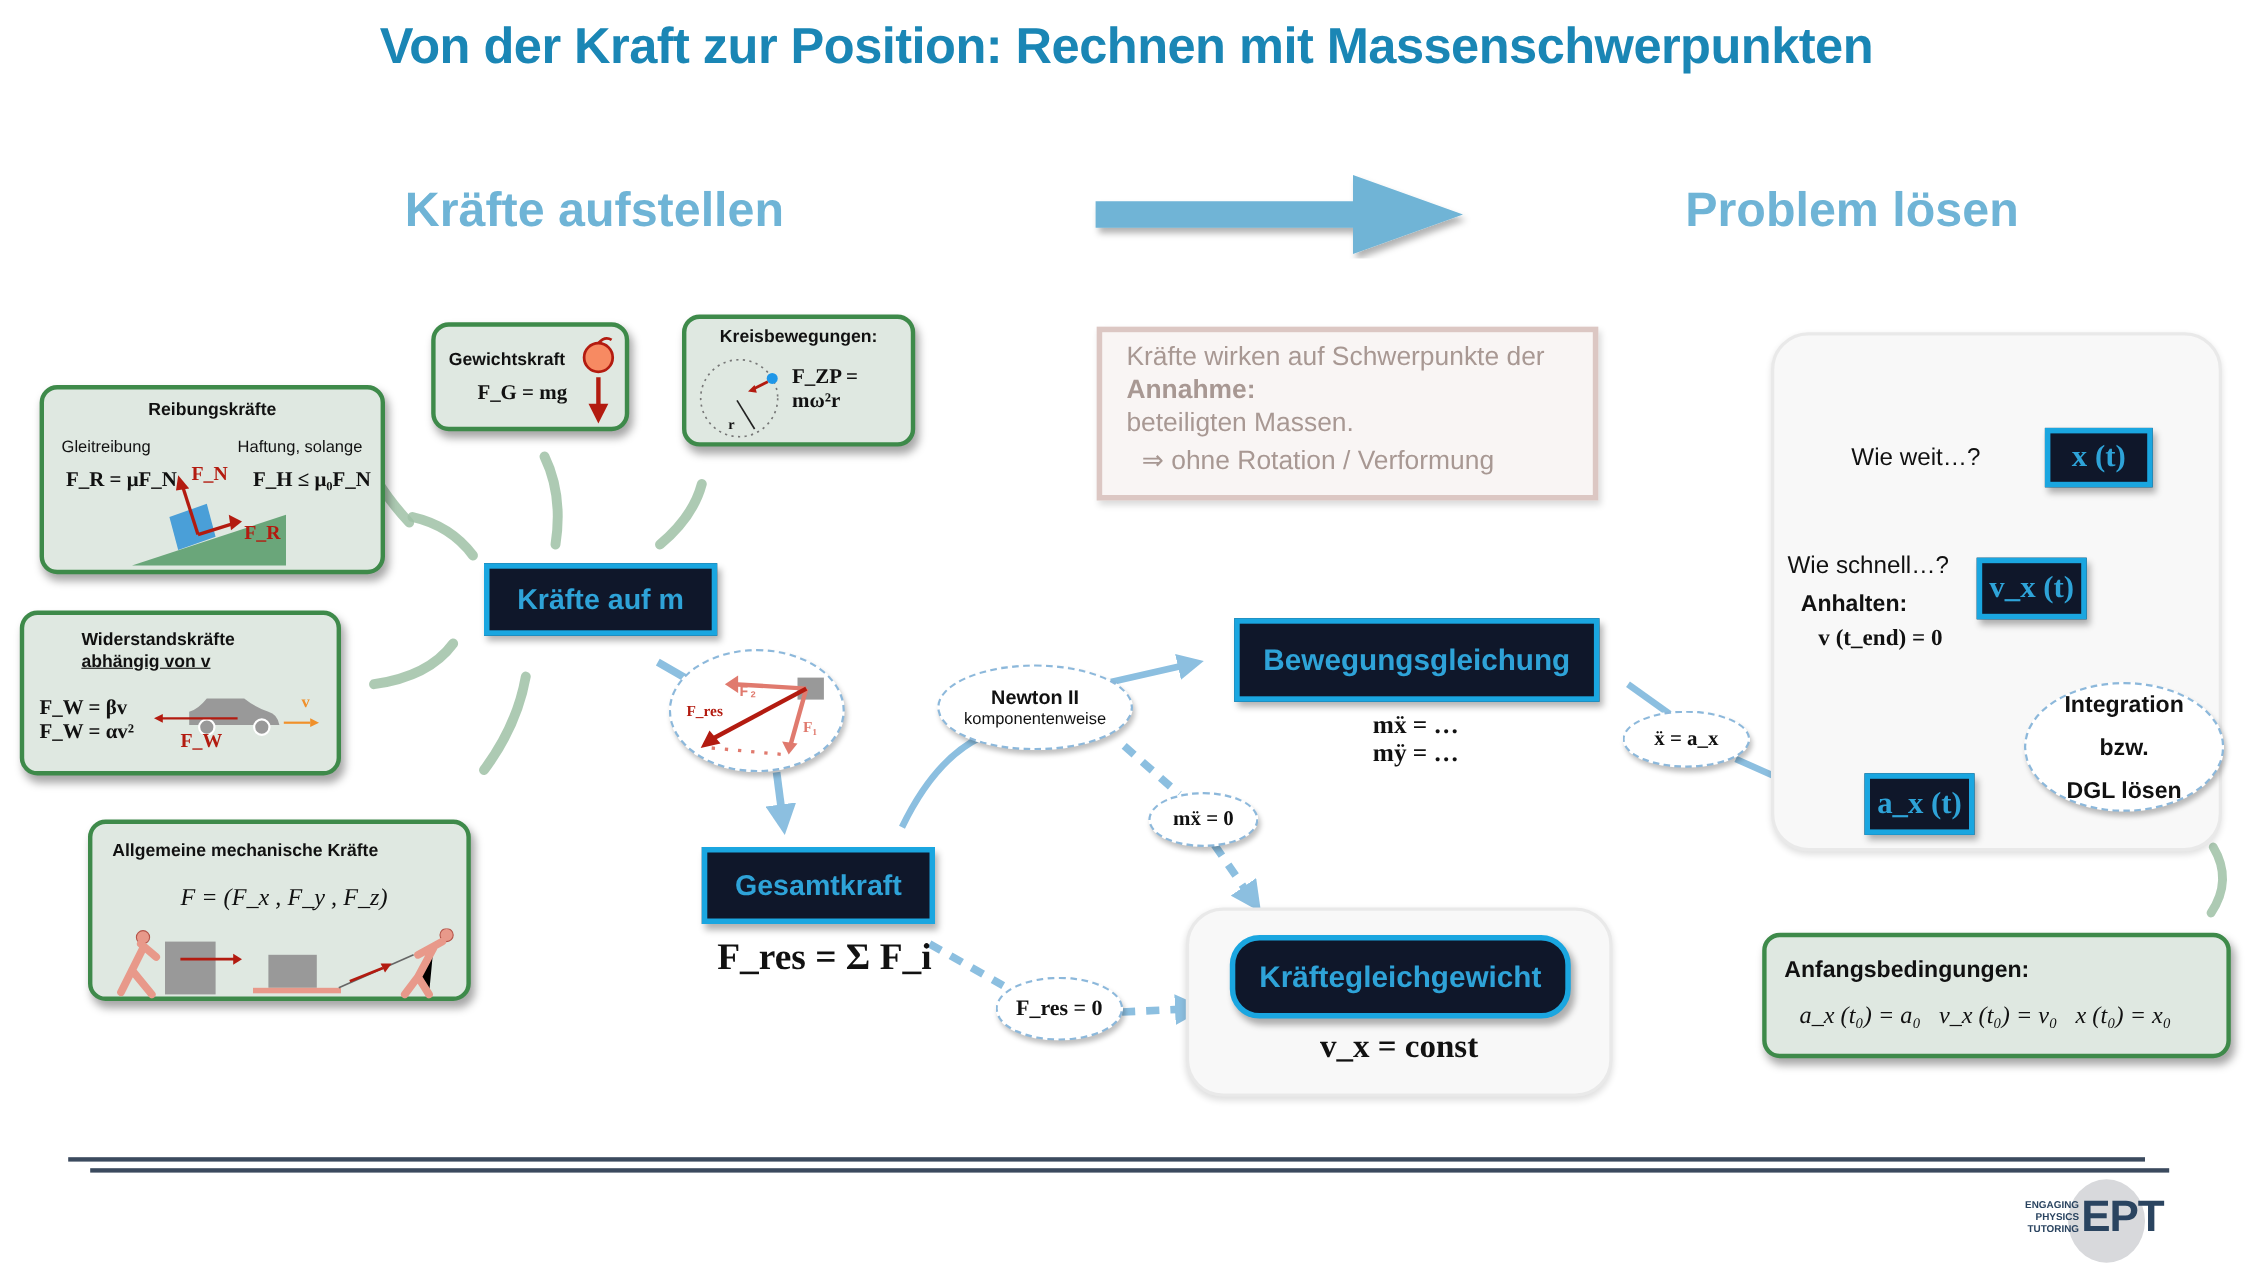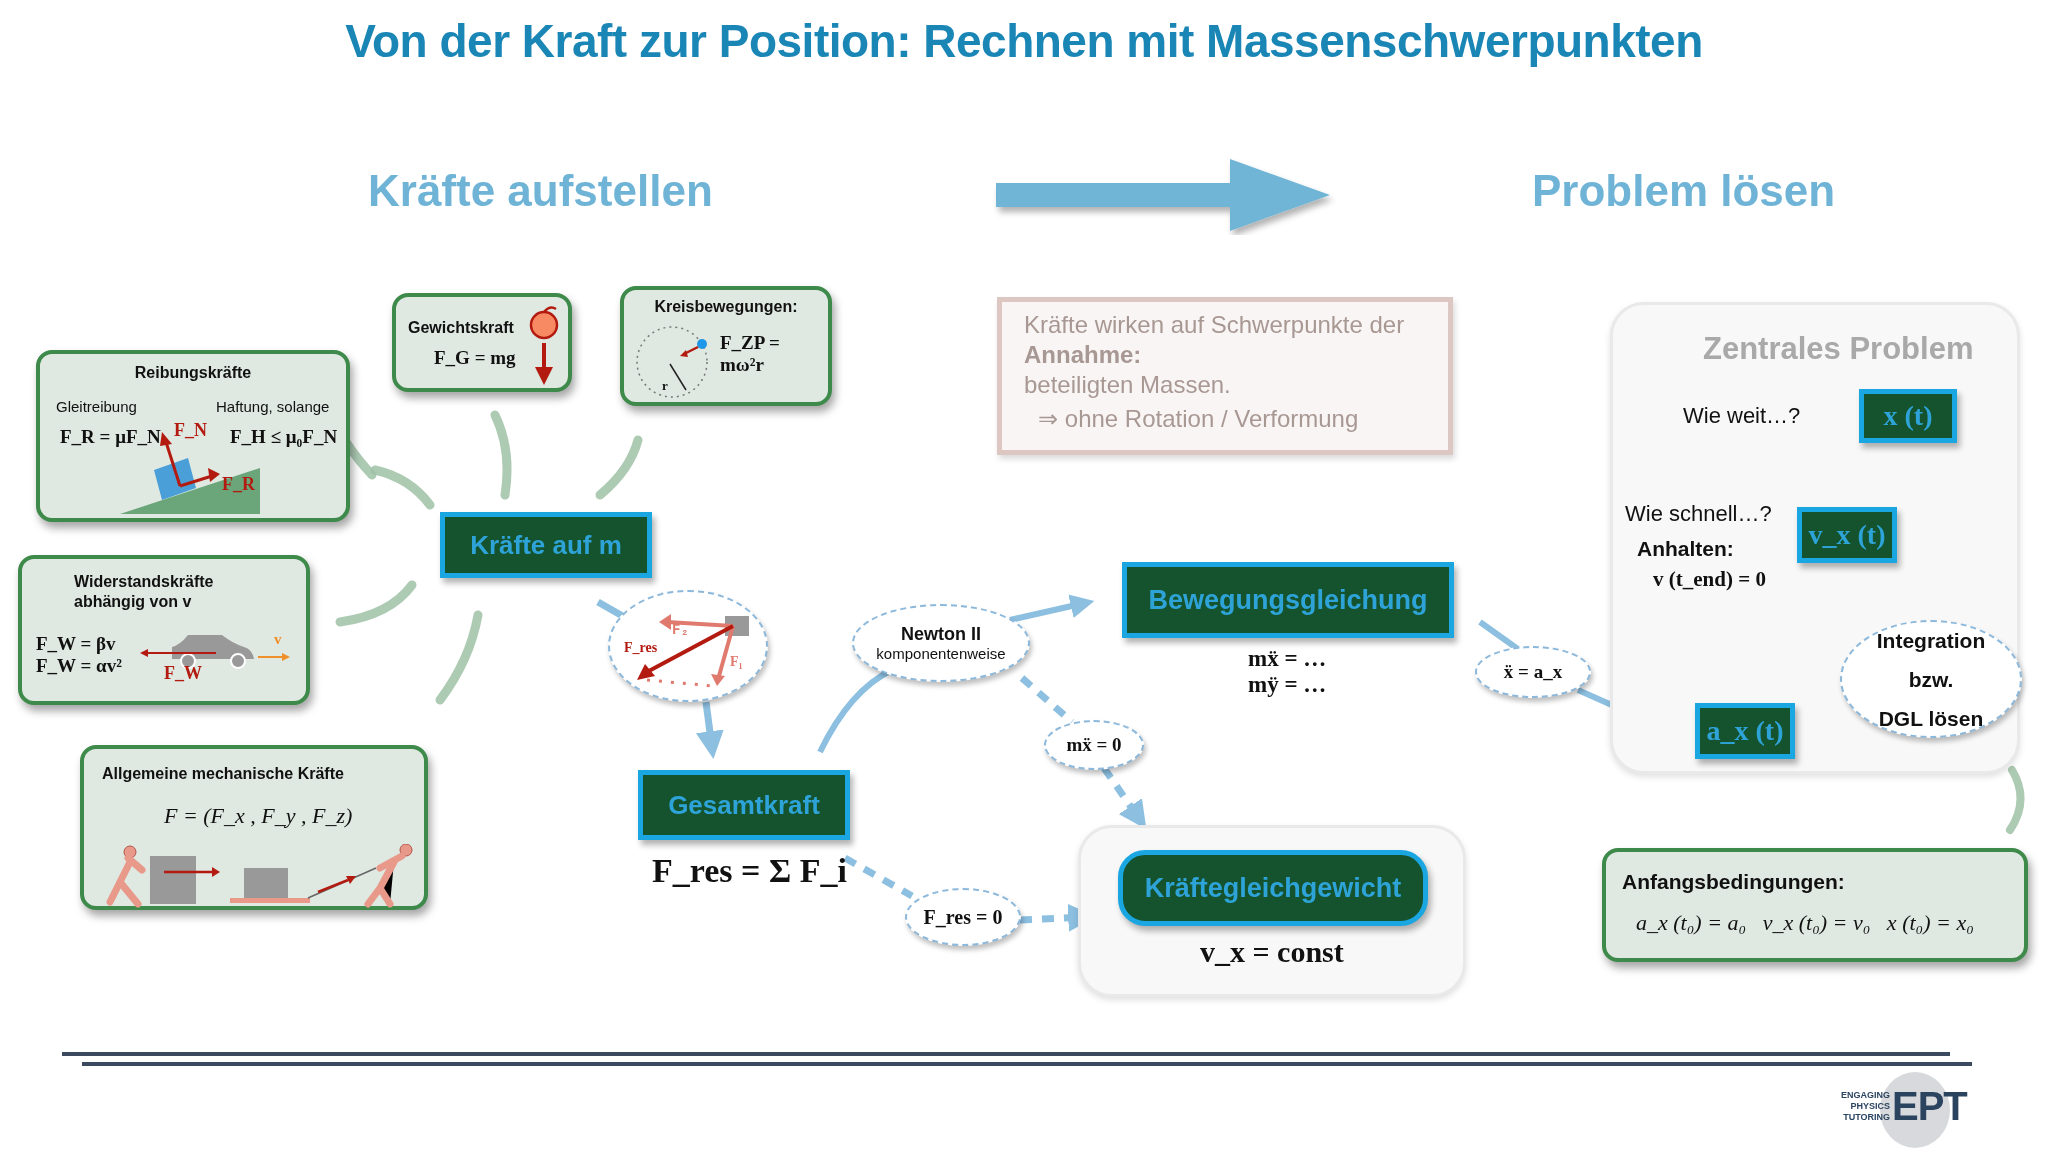--- a/index.html
+++ b/index.html
@@ -4,21 +4,21 @@
 <style>
   html, body { margin:0; padding:0; background:#ffffff; }
   body { width:2048px; height:1152px; position:relative; overflow:hidden;
          font-family:"Liberation Sans", sans-serif; color:#111; }
   .abs { position:absolute; }
   .title { left:0; width:2048px; top:14px; text-align:center; font-size:46px; font-weight:bold;
            color:#1a86b5; letter-spacing:-0.5px; }
   .section { font-size:44px; font-weight:bold; color:#6fb4d6; }
   .greenbox { background:#dfe8e1; border:4px solid #3e8a4a; border-radius:16px;
               box-shadow:3px 6px 8px rgba(0,0,0,0.35); box-sizing:border-box; }
-  .bluebox { background:#14532d; border:5px solid #1aa6e0; box-sizing:border-box;
+  .bluebox { background:#0f172a; border:5px solid #1aa6e0; box-sizing:border-box;
              box-shadow:3px 5px 6px rgba(0,0,0,0.3); color:#2ea3d8; font-weight:bold;
              display:flex; align-items:center; justify-content:center; }
   .bubble { background:#fff; border:2px dashed #8cb8db; border-radius:50%; box-sizing:border-box;
             box-shadow:2px 4px 5px rgba(0,0,0,0.25); display:flex; flex-direction:column;
             align-items:center; justify-content:center; text-align:center; }
   .panel { background:#f8f8f8; border:3px solid #e9e9e9; border-radius:34px; box-sizing:border-box;
            box-shadow:0 3px 6px rgba(0,0,0,0.12); }
   .lbl { font-size:16px; font-weight:bold; }
   .eq { font-family:"Liberation Serif", serif; font-weight:bold; }
   svg.overlay { position:absolute; left:0; top:0; }
@@ -106,21 +106,21 @@
     <line x1="64" y1="25" x2="50" y2="32" stroke="#b31b10" stroke-width="2.5"></line>
     <polygon points="46,34 52,28 54,35" fill="#b31b10"></polygon>
     <line x1="36" y1="42" x2="52" y2="68" stroke="#222" stroke-width="1.5"></line>
   </svg>
   <div class="abs eq" style="left:38px; top:88px; font-size:13px;">r</div>
   <div class="abs eq" style="left:96px; top:42px; font-size:19px;">F_ZP = mω²r</div>
 </div>
 
 <div class="abs greenbox" style="left:18px; top:555px; width:292px; height:150px;">
   <div class="abs lbl" style="left:52px; top:14px;">Widerstandskräfte</div>
-  <div class="abs lbl" style="left:52px; top:34px;">abhängig von v</div>
+  <div class="abs lbl" style="left:52px; top:34px;text-decoration:underline;">abhängig von v</div>
   <div class="abs eq" style="left:14px; top:74px; font-size:19px;">F_W = βv</div>
   <div class="abs eq" style="left:14px; top:96px; font-size:19px;">F_W = αv²</div>
   <svg class="abs" style="left:118px; top:70px;" width="160" height="50">
     <path d="M32,30 L32,18 Q40,16 48,6 L82,6 Q92,14 104,18 Q112,20 114,30 Z" fill="#999"></path>
     <circle cx="48" cy="32" r="7" fill="#999" stroke="#fff" stroke-width="2"></circle>
     <circle cx="98" cy="32" r="7" fill="#999" stroke="#fff" stroke-width="2"></circle>
     <line x1="6" y1="24" x2="76" y2="24" stroke="#b31b10" stroke-width="2"></line>
     <polygon points="0,24 8,20 8,28" fill="#b31b10"></polygon>
     <line x1="118" y1="28" x2="142" y2="28" stroke="#f0902a" stroke-width="2"></line>
     <polygon points="150,28 142,24 142,32" fill="#f0902a"></polygon>
@@ -197,21 +197,20 @@
 
 <div class="abs panel" style="left:1078px; top:825px; width:388px; height:172px;"></div>
 <div class="abs bluebox" style="left:1118px; top:850px; width:310px; height:76px; font-size:27px;border-radius:27px;">Kräftegleichgewicht</div>
 <div class="abs eq" style="left:1200px; top:935px; font-size:30px;">v_x = const</div>
 
 <div class="abs bubble" style="left:1475px; top:646px; width:116px; height:52px;">
   <div class="eq" style="font-size:19px;">ẍ = a_x</div>
 </div>
 
 <div class="abs panel" style="left:1610px; top:302px; width:410px; height:472px;">
-  <div class="abs" style="left:90px; top:26px; font-size:31px; font-weight:bold; color:#a9a9a9;">Zentrales Problem</div>
   <div class="abs" style="left:70px; top:98px; font-size:22px;">Wie weit…?</div>
   <div class="abs bluebox eq" style="left:246px; top:84px; width:98px; height:54px; font-size:28px;">x (t)</div>
   <div class="abs" style="left:12px; top:196px; font-size:22px;">Wie schnell…?</div>
   <div class="abs bluebox eq" style="left:184px; top:202px; width:100px; height:56px; font-size:28px;">v_x (t)</div>
   <div class="abs" style="left:24px; top:232px; font-size:21px; font-weight:bold;">Anhalten:</div>
   <div class="abs eq" style="left:40px; top:262px; font-size:21px;">v (t_end) = 0</div>
   <div class="abs bluebox eq" style="left:82px; top:398px; width:100px; height:56px; font-size:28px;">a_x (t)</div>
 </div>
 
 <div class="abs bubble" style="left:1840px; top:620px; width:182px; height:118px;gap:14px;">

